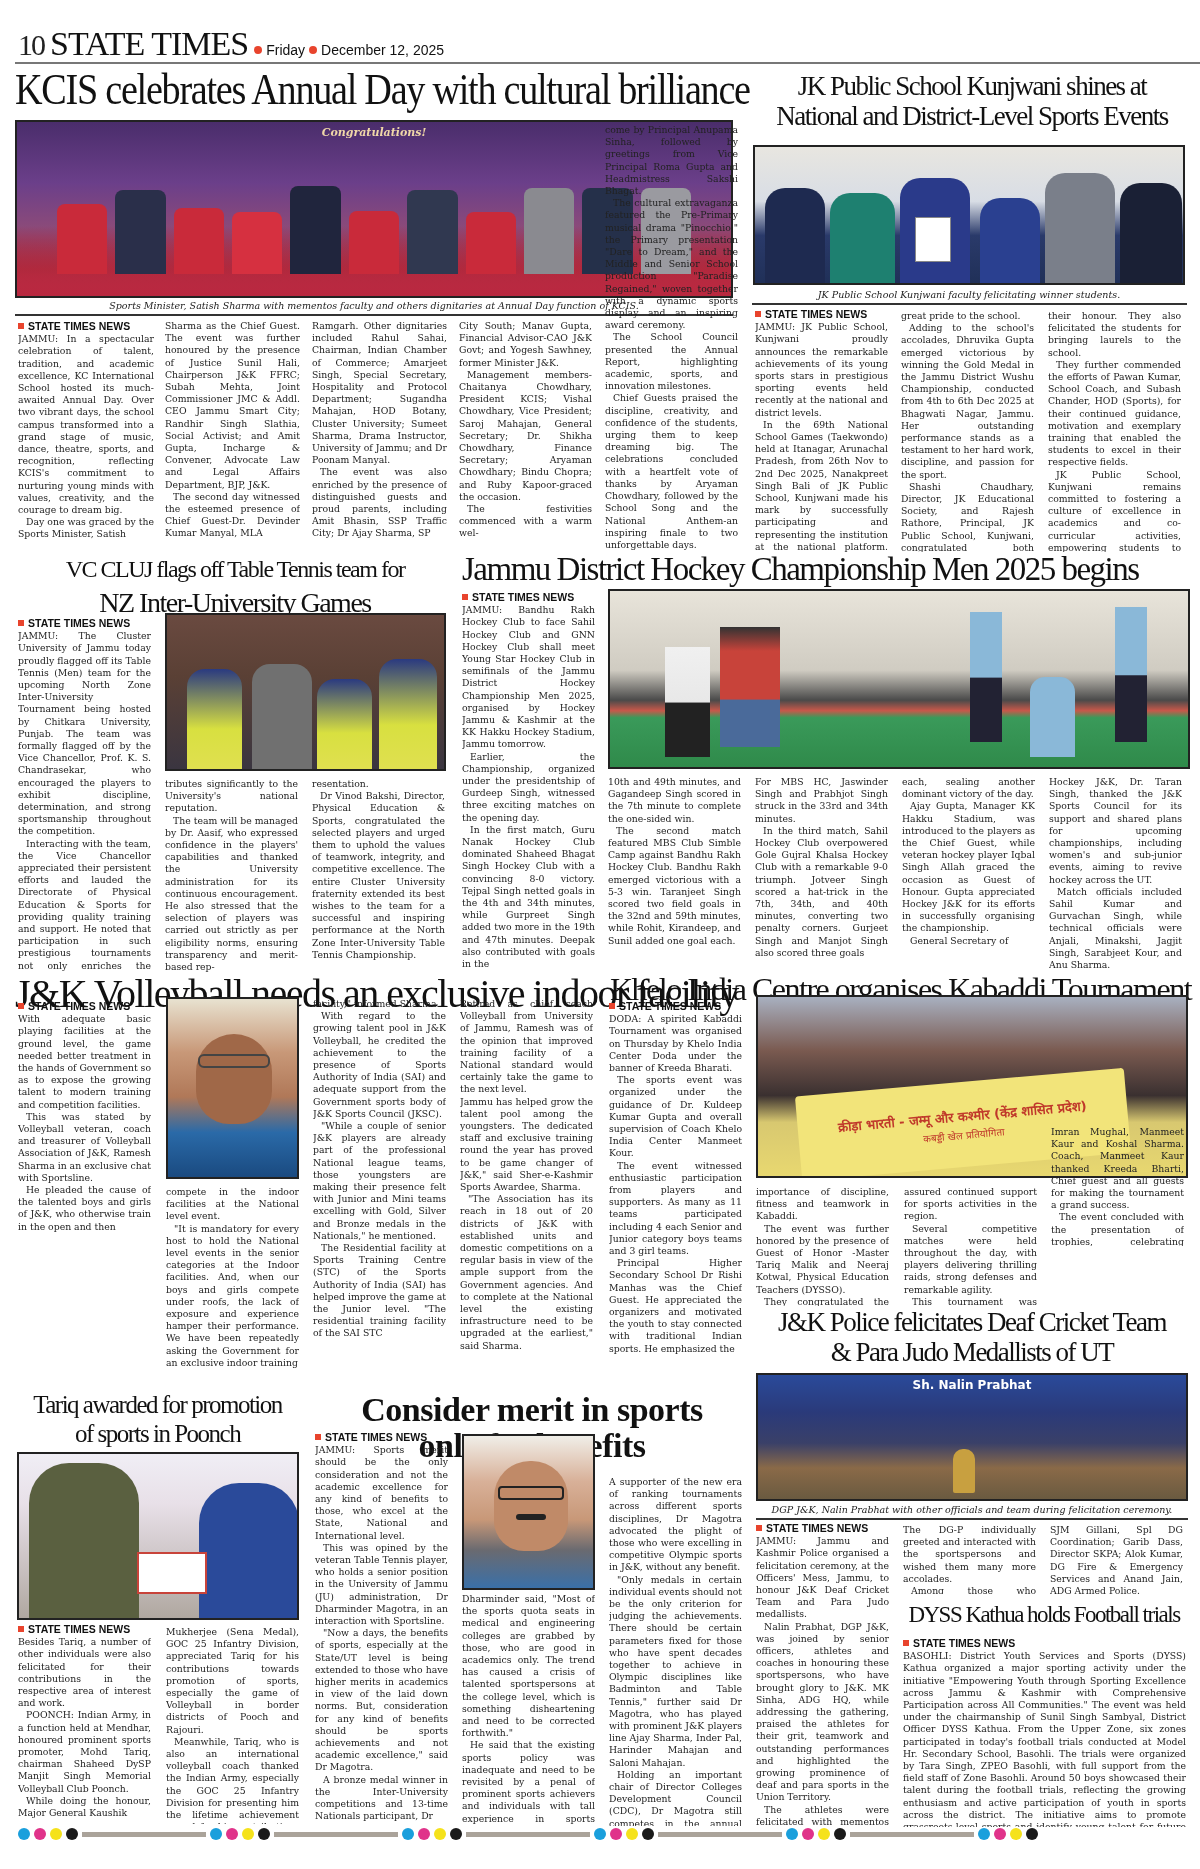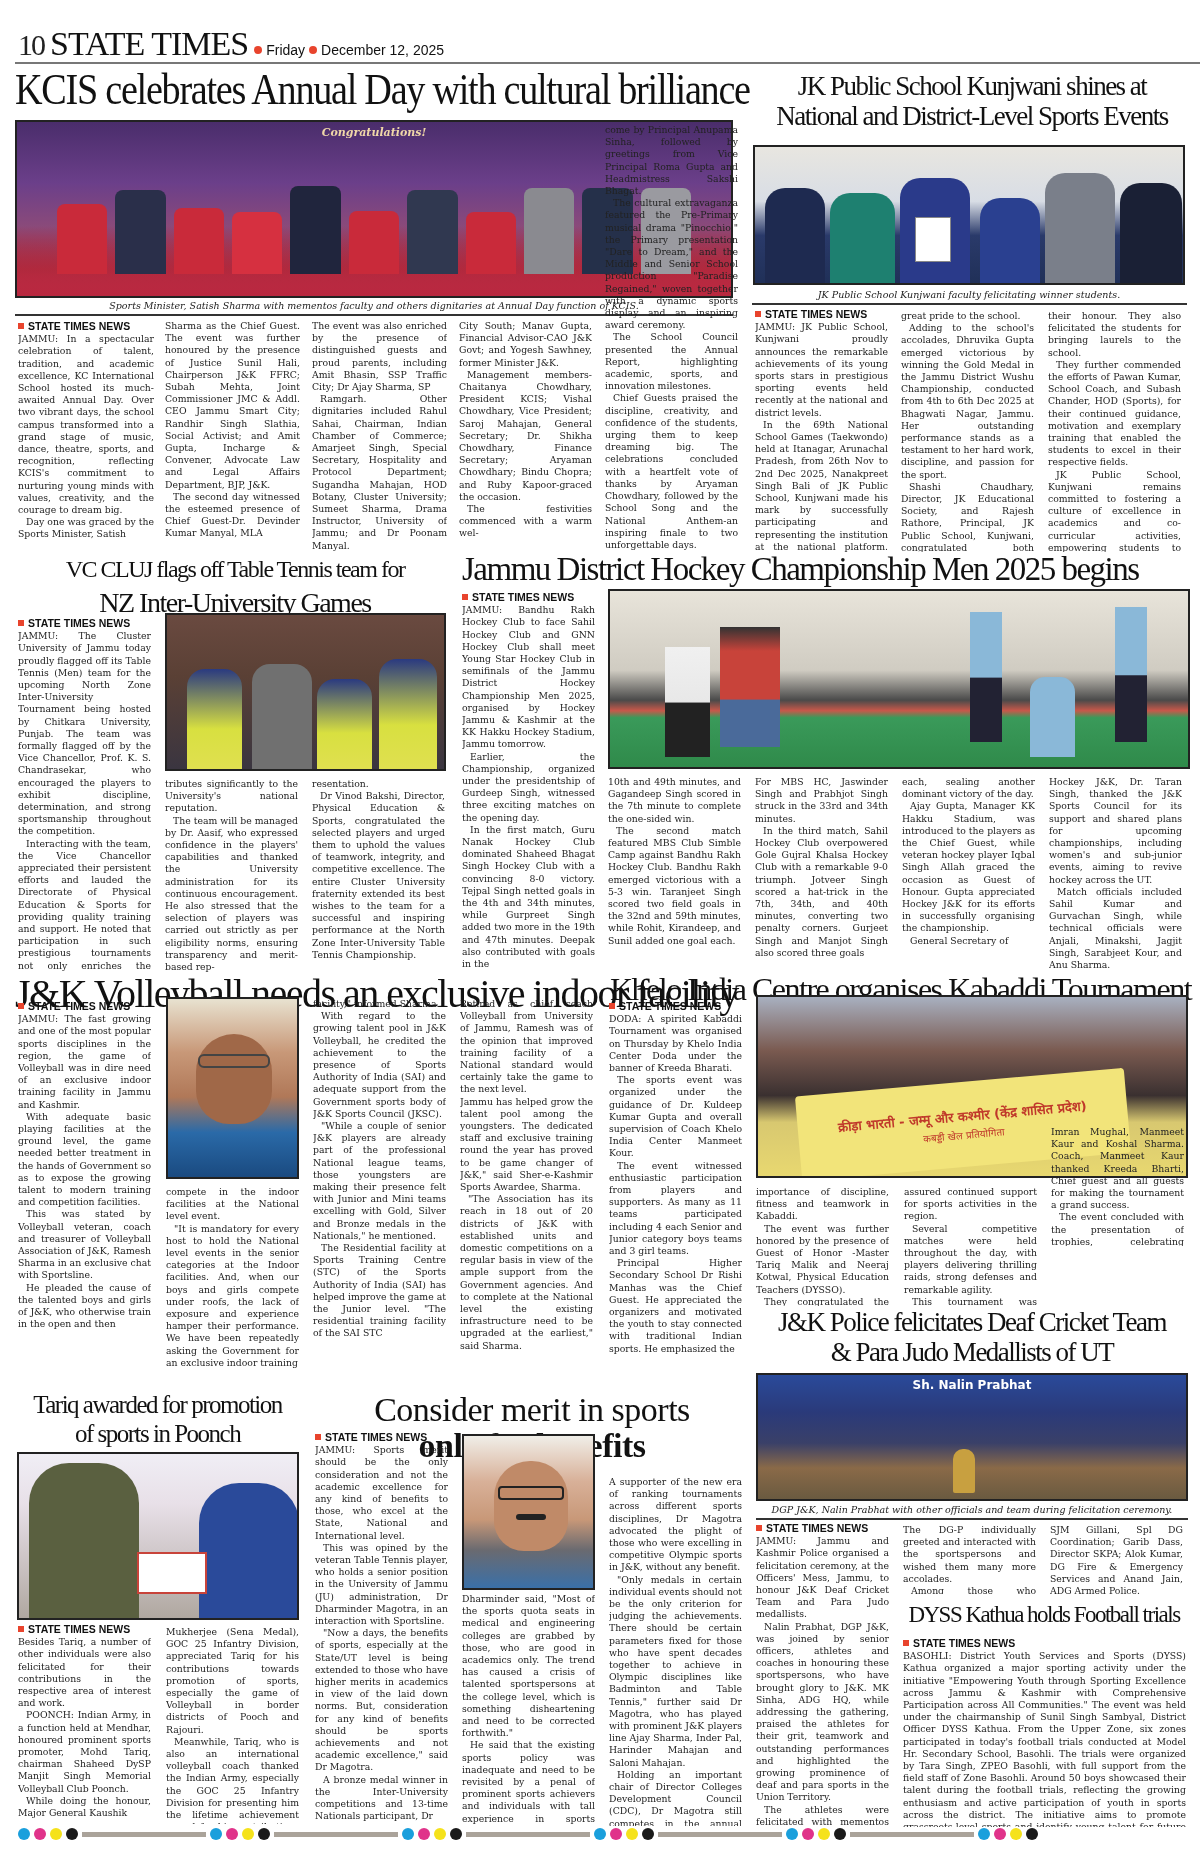--- a/index.html
+++ b/index.html
@@ -66,22 +66,22 @@
       <span>STATE TIMES NEWS</span>
     </div>
   <p>JAMMU: In a spectacular celebration of talent, tradition, and academic excellence, KC International School hosted its much-awaited Annual Day. Over two vibrant days, the school campus transformed into a grand stage of music, dance, theatre, sports, and recognition, reflecting KCIS's commitment to nurturing young minds with values, creativity, and the courage to dream big.</p>
   <p>Day one was graced by the Sports Minister, Satish</p>
 </div>
 <div class="col" style="left:165px;top:320px;width:135px;height:234px">
   <p>Sharma as the Chief Guest. The event was further honoured by the presence of Justice Sunil Hali, Chairperson J&amp;K FFRC; Subah Mehta, Joint Commissioner JMC &amp; Addl. CEO Jammu Smart City; Randhir Singh Slathia, Social Activist; and Amit Gupta, Incharge &amp; Convener, Advocate Law and Legal Affairs Department, BJP, J&amp;K.</p>
   <p>The second day witnessed the esteemed presence of Chief Guest-Dr. Devinder Kumar Manyal, MLA</p>
 </div>
 <div class="col" style="left:312px;top:320px;width:135px;height:234px">
+  <p>Ramgarh. Other dignitaries included Rahul Sahai, Chairman, Indian Chamber of Commerce; Amarjeet Singh, Special Secretary, Hospitality and Protocol Department; Sugandha Mahajan, HOD Botany, Cluster University; Sumeet Sharma, Drama Instructor, University of Jammu; and Dr Poonam Manyal.</p>
   <p>The event was also enriched by the presence of distinguished guests and proud parents, including Amit Bhasin, SSP Traffic City; Dr Ajay Sharma, SP</p>
-  <p>Ramgarh. Other dignitaries included Rahul Sahai, Chairman, Indian Chamber of Commerce; Amarjeet Singh, Special Secretary, Hospitality and Protocol Department; Sugandha Mahajan, HOD Botany, Cluster University; Sumeet Sharma, Drama Instructor, University of Jammu; and Dr Poonam Manyal.</p>
 </div>
 <div class="col" style="left:459px;top:320px;width:133px;height:234px">
   <p>City South; Manav Gupta, Financial Advisor-CAO J&amp;K Govt; and Yogesh Sawhney, former Minister J&amp;K.</p>
   <p>Management members-Chaitanya Chowdhary, President KCIS; Vishal Chowdhary, Vice President; Saroj Mahajan, General Secretary; Dr. Shikha Chowdhary, Finance Secretary; Aryaman Chowdhary; Bindu Chopra; and Ruby Kapoor-graced the occasion.</p>
   <p>The festivities commenced with a warm wel-</p>
 </div>
 <div class="col" style="left:605px;top:124px;width:133px;height:430px">
   <p style="text-indent:0">come by Principal Anupama Sinha, followed by greetings from Vice Principal Roma Gupta and Headmistress Sakshi Bhagat.</p>
   <p>The cultural extravaganza featured the Pre-Primary musical drama "Pinocchio," the Primary presentation "Dare to Dream," and the Middle and Senior School production "Paradise Regained," woven together with a dynamic sports display and an inspiring award ceremony.</p>
   <p>The School Council presented the Annual Report, highlighting academic, sports, and innovation milestones.</p>
@@ -180,21 +180,20 @@
   <p style="text-indent:0">Hockey J&amp;K, Dr. Taran Singh, thanked the J&amp;K Sports Council for its support and shared plans for upcoming championships, including women's and sub-junior events, aiming to revive hockey across the UT.</p>
   <p>Match officials included Sahil Kumar and Gurvachan Singh, while technical officials were Anjali, Minakshi, Jagjit Singh, Sarabjeet Kour, and Anu Sharma.</p>
 </div>
 
 <div class="hl cond" style="left:15px;top:973px;width:595px;font-size:40px;text-align:right">J&amp;K Volleyball needs an exclusive indoor facility</div>
 <div class="col" style="left:18px;top:1000px;width:133px;height:388px">
   <div class="byline">
       <span class="sq"></span>
       <span>STATE TIMES NEWS</span>
     </div>
-  <p>JAMMU: The fast growing and one of the most popular sports disciplines in the region, the game of Volleyball was in dire need of an exclusive indoor training facility in Jammu and Kashmir.</p>
   <p>With adequate basic playing facilities at the ground level, the game needed better treatment in the hands of Government so as to expose the growing talent to modern training and competition facilities.</p>
   <p>This was stated by Volleyball veteran, coach and treasurer of Volleyball Association of J&amp;K, Ramesh Sharma in an exclusive chat with Sportsline.</p>
   <p>He pleaded the cause of the talented boys and girls of J&amp;K, who otherwise train in the open and then</p>
 </div>
 <div class="photo" style="left:166px;top:997px;width:133px;height:182px;background:linear-gradient(180deg,#e8e2d0 0%,#c89878 30%,#b07858 55%,#2a6aa8 75%,#1a4a80 100%)">
   <div style="position:absolute;left:28px;top:35px;width:76px;height:90px;background:#a06848;border-radius:40px 40px 35px 35px"></div>
   <div style="position:absolute;left:30px;top:55px;width:72px;height:14px;border:2px solid #444;border-radius:6px;background:transparent"></div>
 </div>
 <div class="col" style="left:166px;top:1186px;width:133px;height:202px">
   <p style="text-indent:0">compete in the indoor facilities at the National level event.</p>
@@ -292,21 +291,21 @@
     </div>
   <p>Besides Tariq, a number of other individuals were also felicitated for their contributions in the respective area of interest and work.</p>
   <p>POONCH: Indian Army, in a function held at Mendhar, honoured prominent sports promoter, Mohd Tariq, chairman Shaheed DySP Manjit Singh Memorial Volleyball Club Poonch.</p>
   <p>While doing the honour, Major General Kaushik</p>
 </div>
 <div class="col" style="left:166px;top:1626px;width:133px;height:198px">
   <p style="text-indent:0">Mukherjee (Sena Medal), GOC 25 Infantry Division, appreciated Tariq for his contributions towards promotion of sports, especially the game of Volleyball in border districts of Pooch and Rajouri.</p>
   <p>Meanwhile, Tariq, who is also an international volleyball coach thanked the Indian Army, especially the GOC 25 Infantry Division for presenting him the lifetime achievement award for his contributions in sports.</p>
 </div>
 
-<div class="hl" style="left:312px;top:1392px;width:440px;font-size:34px;font-weight:normal;letter-spacing:-0.5px">Consider merit in sports</div>
+<div class="hl" style="left:312px;top:1392px;width:440px;font-size:34px;font-weight:bold;letter-spacing:-0.5px">Consider merit in sports</div>
 <div class="hl" style="left:312px;top:1428px;width:440px;font-size:34px;font-weight:bold;letter-spacing:-0.5px">only for benefits</div>
 <div class="col" style="left:315px;top:1434px;width:133px;height:392px;padding-top:0">
   <div style="height:0"></div>
 </div>
 <div class="col" style="left:315px;top:1432px;width:133px;height:394px">
   <div style="height:0"></div>
 </div>
 <div class="col" style="left:315px;top:1431px;width:133px;height:395px;padding-top:0">
   <div style="margin-top:0"></div>
 </div>

